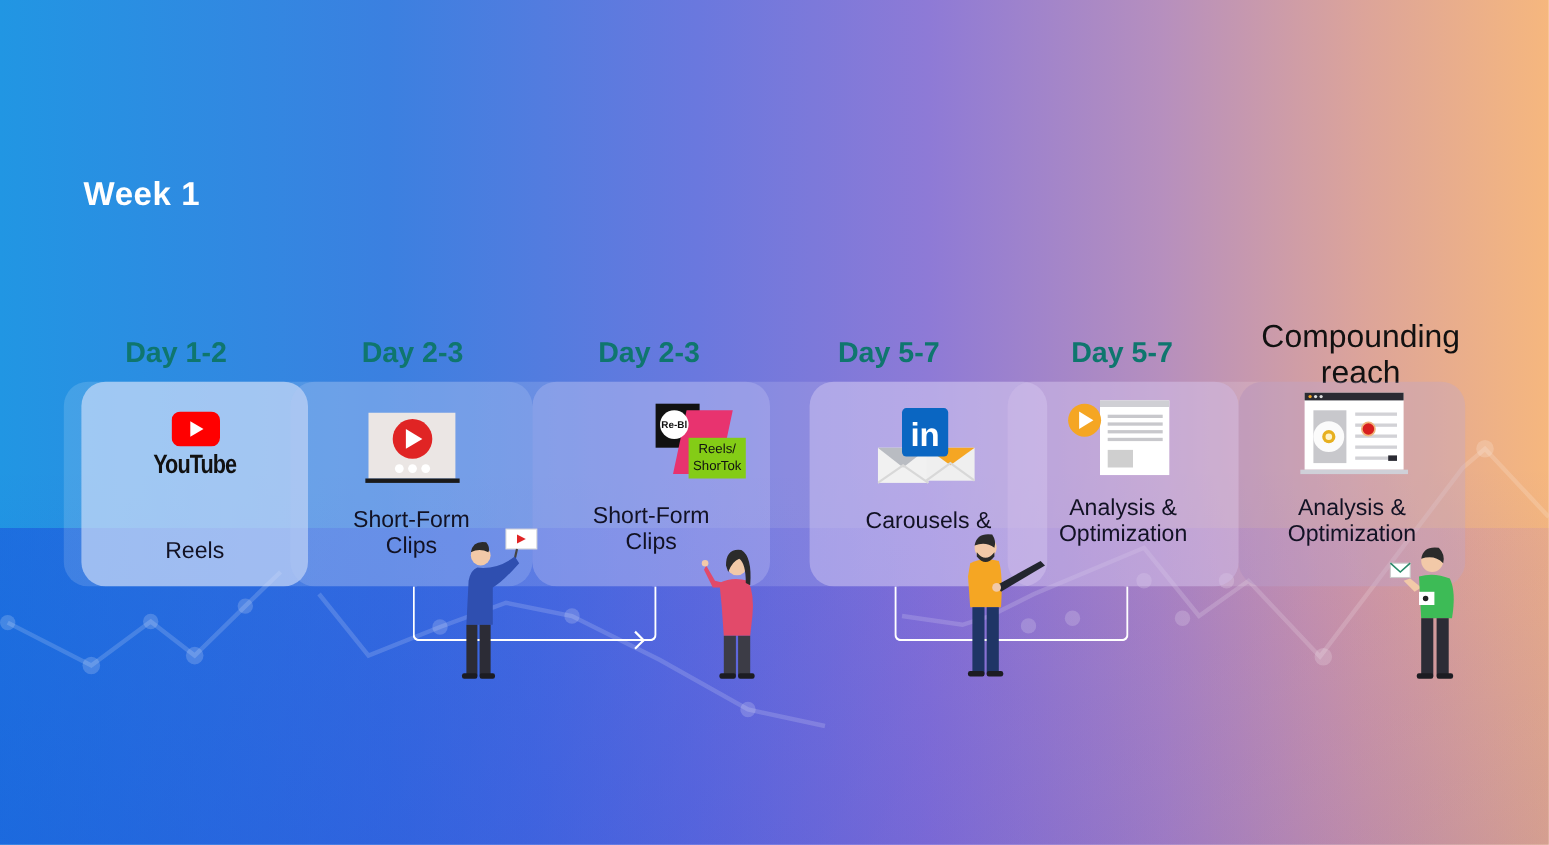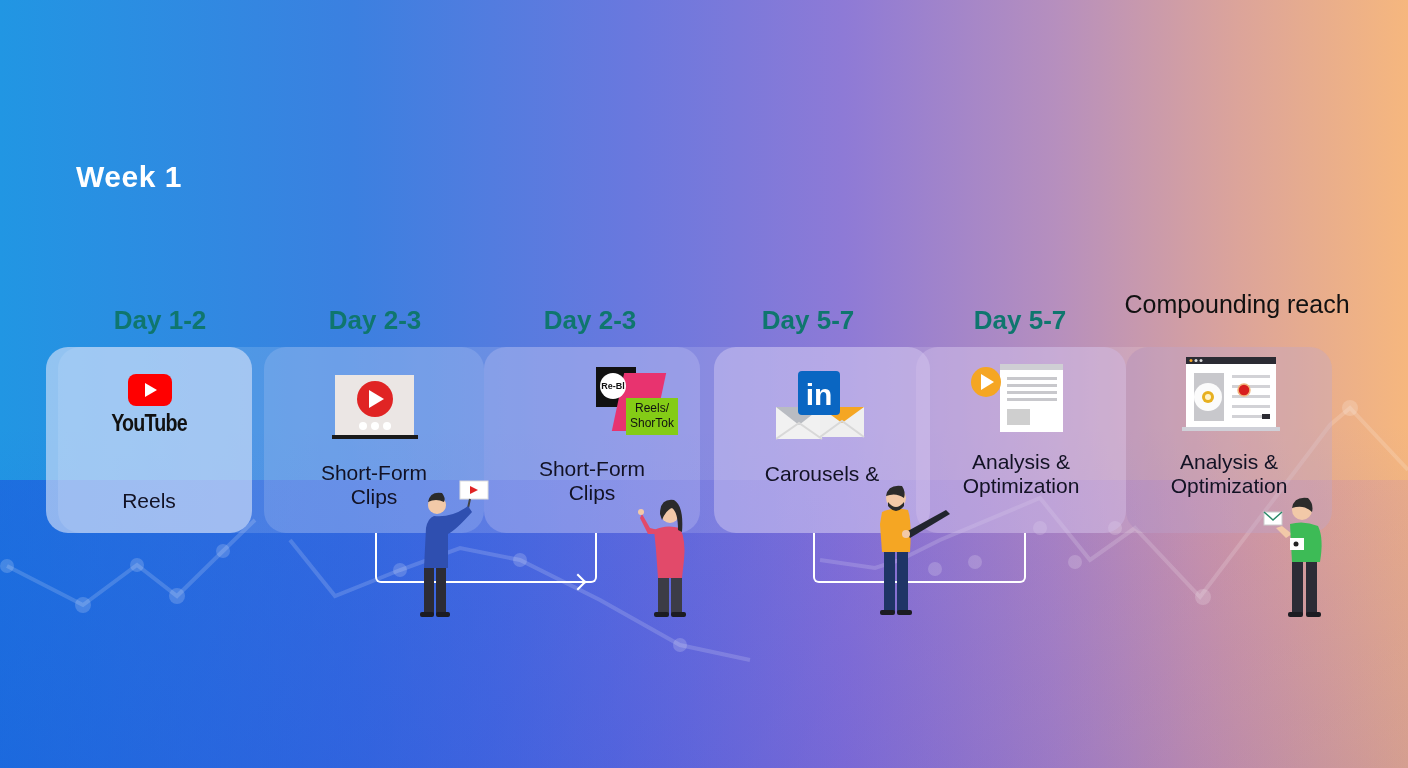--- a/index.html
+++ b/index.html
@@ -21,41 +21,41 @@
   .week-title {
     position: absolute; left: 76px; top: 160px;
     font-size: 30px; font-weight: bold; color: #ffffff; letter-spacing: 0.5px;
   }
   .day-label {
     position: absolute; top: 305px; width: 210px; text-align: center;
     font-size: 26px; font-weight: bold; color: #0f766e;
   }
   .reach-label {
     position: absolute; left: 1112px; top: 290px; width: 250px; text-align: center;
-    font-size: 25px; font-weight: 500; color: #111111;
+    font-size: 29px; font-weight: 500; color: #111111;
   }
 
   .card-strip {
     position: absolute; left: 58px; top: 347px; width: 1274px; height: 186px;
     border-radius: 22px;
     background: rgba(255,255,255,0.14);
   }
   .card {
     position: absolute; top: 347px; height: 186px;
     border-radius: 22px;
     display: flex; flex-direction: column; align-items: center;
   }
   .card .label {
     position: absolute; left: 0; right: 0; text-align: center;
     font-size: 21px; line-height: 25px; color: #121224; font-weight: 500;
   }
-  .c1 { left: 46px; width: 206px; background: rgba(214,226,250,0.62); }
+  .c1 { left: 74px; width: 206px; background: rgba(214,226,250,0.62); }
   .c2 { left: 264px; width: 220px; background: rgba(180,200,245,0.25); }
   .c3 { left: 484px; width: 216px; background: rgba(200,200,245,0.3); border-radius: 22px; }
-  .c4 { left: 714px; width: 216px; background: rgba(220,210,245,0.42); }
+  .c4 { left: 736px; width: 216px; background: rgba(220,210,245,0.42); }
   .c5 { left: 916px; width: 210px; background: rgba(210,190,235,0.4); }
   .c6 { left: 1126px; width: 206px; background: rgba(150,120,190,0.2); }
 
   .icon { position: absolute; }
 
   .connector {
     position: absolute; border: 2px solid #ffffff; border-top: none;
     border-radius: 0 0 6px 6px;
   }
   .arrow-head {

